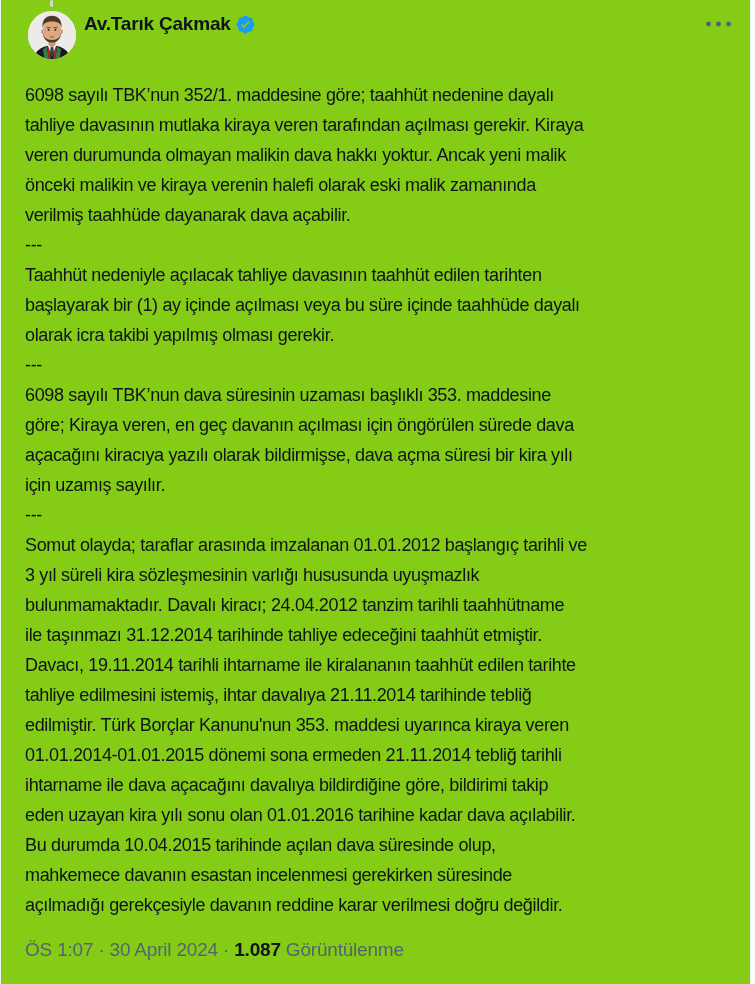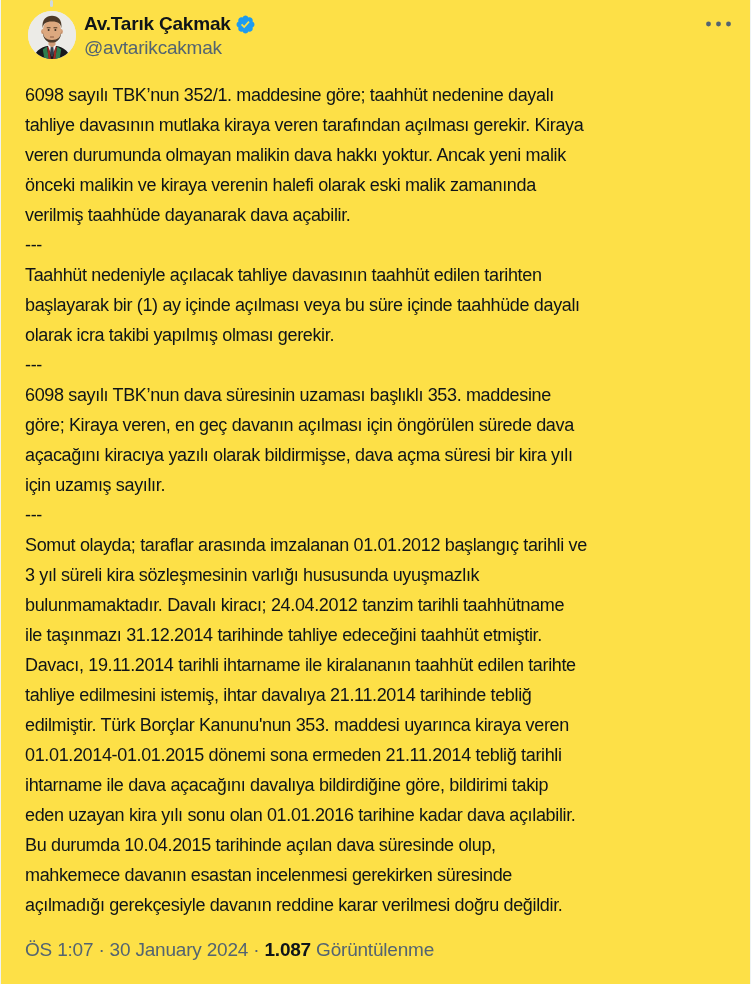--- a/index.html
+++ b/index.html
@@ -7,21 +7,21 @@
   body {
     width: 755px; height: 984px;
     font-family: "Liberation Sans", "DejaVu Sans", sans-serif;
     color: #0f1419;
     position: relative;
     overflow: hidden;
   }
   .column {
     position: absolute; left: 0; top: 0;
     width: 751px; height: 984px;
-    background: #fde047;
+    background: #84cc16;
     border-left: 1px solid #eff3f4;
     border-right: 1px solid #eff3f4;
   }
   .thread-line {
     position: absolute; left: 49px; top: 0;
     width: 3px; height: 7px;
     background: #cfd9de; border-radius: 2px;
   }
   .avatar {
     position: absolute; left: 27px; top: 11px;
@@ -114,21 +114,20 @@
 
   <div class="author-block">
     <div class="name-row">
       <span class="author-name">Av.Tarık Çakmak</span>
       <span class="verified-badge">
         <svg viewBox="0 0 24 24" width="21" height="21" aria-hidden="true">
           <path fill="#1d9bf0" fill-rule="evenodd" d="M22.25 12c0-1.43-.88-2.67-2.19-3.34.46-1.39.2-2.9-.81-3.91s-2.52-1.27-3.91-.81c-.66-1.31-1.91-2.19-3.34-2.19s-2.67.88-3.33 2.19c-1.4-.46-2.91-.2-3.92.81s-1.26 2.52-.8 3.91c-1.31.67-2.2 1.91-2.2 3.34s.89 2.67 2.2 3.34c-.46 1.39-.21 2.9.8 3.91s2.52 1.26 3.91.81c.67 1.31 1.91 2.19 3.34 2.19s2.68-.88 3.34-2.19c1.39.45 2.9.2 3.91-.81s1.27-2.52.81-3.91c1.31-.67 2.19-1.91 2.19-3.34zm-11.71 4.2L6.8 12.46l1.41-1.42 2.26 2.26 4.8-5.23 1.47 1.36-6.2 6.77z"></path>
         </svg>
       </span>
     </div>
-    <div class="author-handle">@avtarikcakmak</div>
   </div>
 
   <div class="more-btn">
     <svg viewBox="0 0 24 9" width="27" height="10" aria-hidden="true">
       <circle cx="3" cy="4.5" r="2.2" fill="#536471"></circle>
       <circle cx="12" cy="4.5" r="2.2" fill="#536471"></circle>
       <circle cx="21" cy="4.5" r="2.2" fill="#536471"></circle>
     </svg>
   </div>
 
@@ -154,15 +153,15 @@
 Davacı, 19.11.2014 tarihli ihtarname ile kiralananın taahhüt edilen tarihte
 tahliye edilmesini istemiş, ihtar davalıya 21.11.2014 tarihinde tebliğ
 edilmiştir. Türk Borçlar Kanunu'nun 353. maddesi uyarınca kiraya veren
 01.01.2014-01.01.2015 dönemi sona ermeden 21.11.2014 tebliğ tarihli
 ihtarname ile dava açacağını davalıya bildirdiğine göre, bildirimi takip
 eden uzayan kira yılı sonu olan 01.01.2016 tarihine kadar dava açılabilir.
 Bu durumda 10.04.2015 tarihinde açılan dava süresinde olup,
 mahkemece davanın esastan incelenmesi gerekirken süresinde
 açılmadığı gerekçesiyle davanın reddine karar verilmesi doğru değildir.</div>
 
-  <div class="tweet-footer"><span>ÖS 1:07 · 30 January 2024 · </span><span class="views-count">1.087</span><span> Görüntülenme</span></div>
+  <div class="tweet-footer"><span>ÖS 1:07 · 30 April 2024 · </span><span class="views-count">1.087</span><span> Görüntülenme</span></div>
 
 </div>
 
 </body></html>

